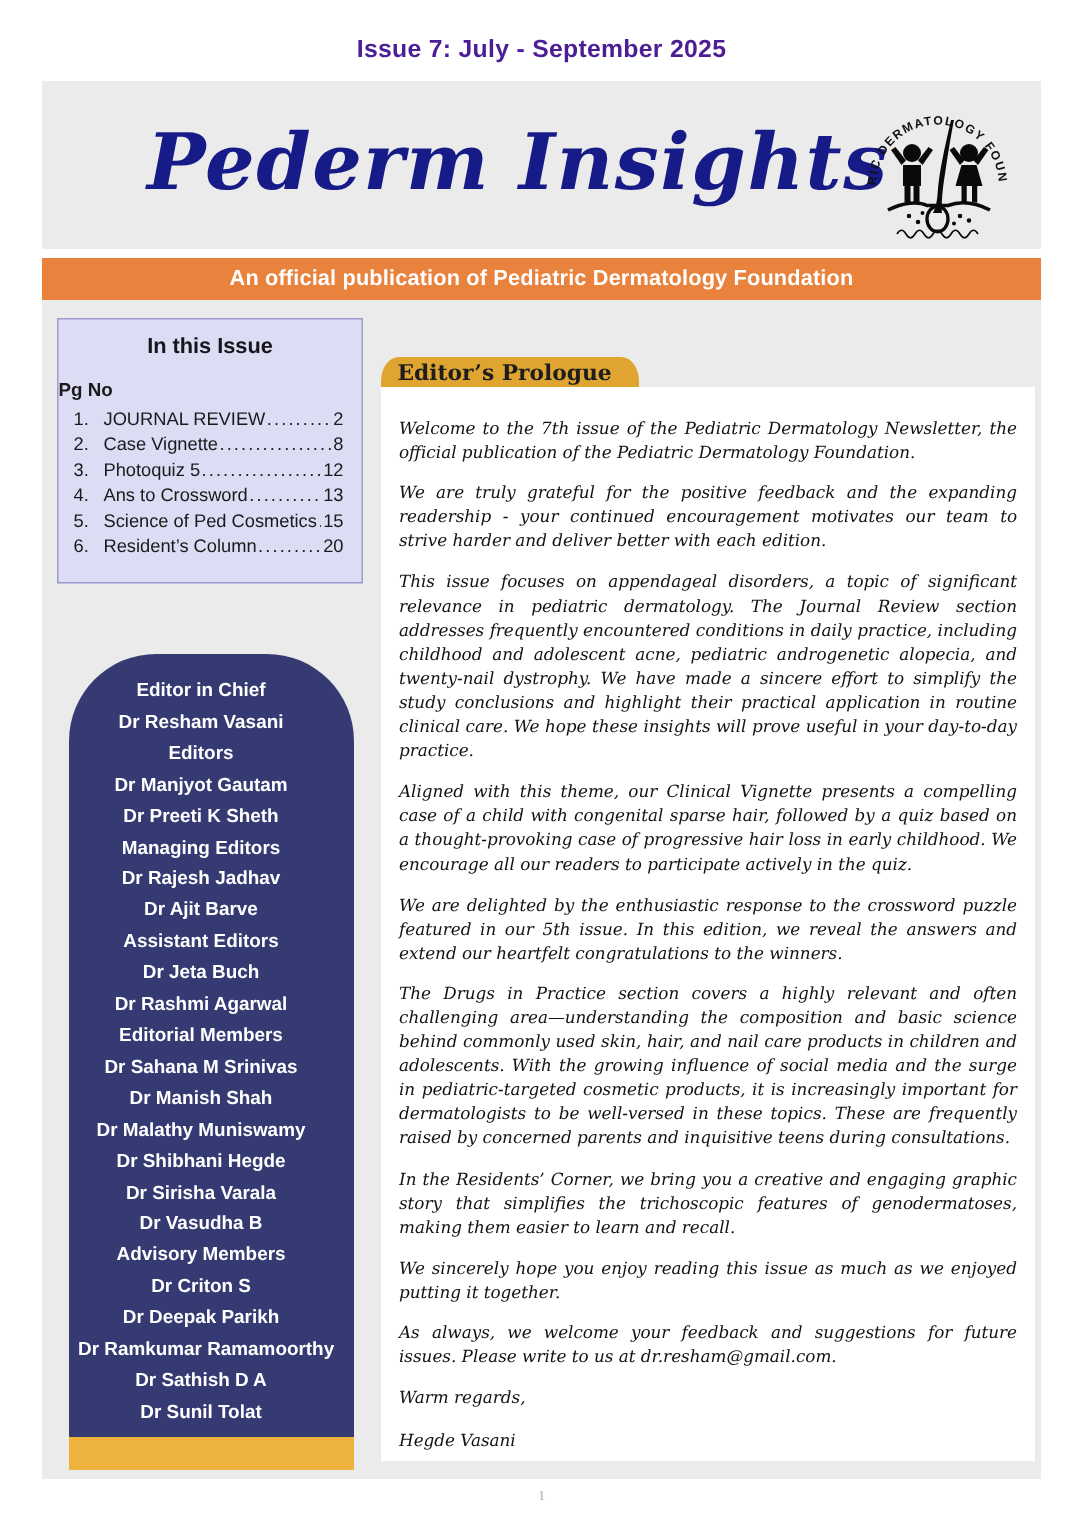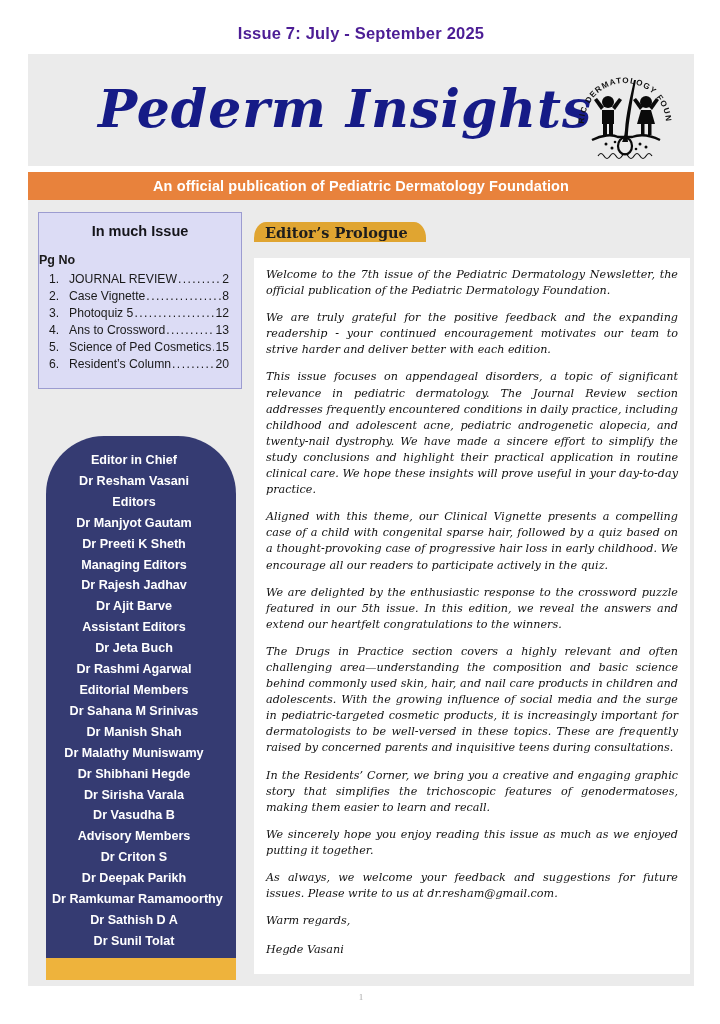--- a/index.html
+++ b/index.html
@@ -157,42 +157,42 @@
   #board-footer {
     position: absolute;
     left: 46px; top: 958px;
     width: 190px; height: 22px;
     background: #eeb33c;
   }
 
   
   #prologue-tab {
     position: absolute;
-    left: 254px; top: 222px;
+    left: 254px; top: 238px;
     width: 172px; height: 20px;
     background: #e0a531;
     border-radius: 12px 12px 0 0 / 16px 16px 0 0;
     display: flex;
     align-items: center;
   }
   #prologue-tab-text {
     padding-left: 11px;
     font-size: 14.5px;
     font-weight: bold;
     color: #1d1d1d;
     font-family: "DejaVu Serif", serif;
     white-space: nowrap;
   }
   #editorial-box {
     position: absolute;
     left: 254px; top: 258px;
     width: 436px; height: 716px;
     background: #ffffff;
     box-sizing: border-box;
-    padding: 9px 12px 10px 12px;
+    padding: 20px 12px 10px 12px;
     overflow: hidden;
   }
   .para {
     font-family: "DejaVu Serif", serif;
     font-style: italic;
     font-size: 11.2px;
     line-height: 16.1px;
     color: #111111;
     text-align: justify;
     margin: 0 0 11px 0;
@@ -266,21 +266,21 @@
     </div>
   </div>
 
   <div id="orange-strip">
     <span id="orange-strip-text">An official publication of Pediatric Dermatology Foundation</span>
   </div>
 
   <div id="body-bg"></div>
 
   <div id="toc-box">
-    <div id="toc-title">In much Issue</div>
+    <div id="toc-title">In this Issue</div>
     <div id="toc-pgno">Pg No</div>
     <div id="toc-rows">
         <div class="toc-row">
           <span class="toc-num">1.</span>
           <span class="toc-label">JOURNAL REVIEW</span>
           <span class="toc-dots">........................................</span>
           <span class="toc-page">2</span>
         </div>
         <div class="toc-row">
           <span class="toc-num">2.</span>

